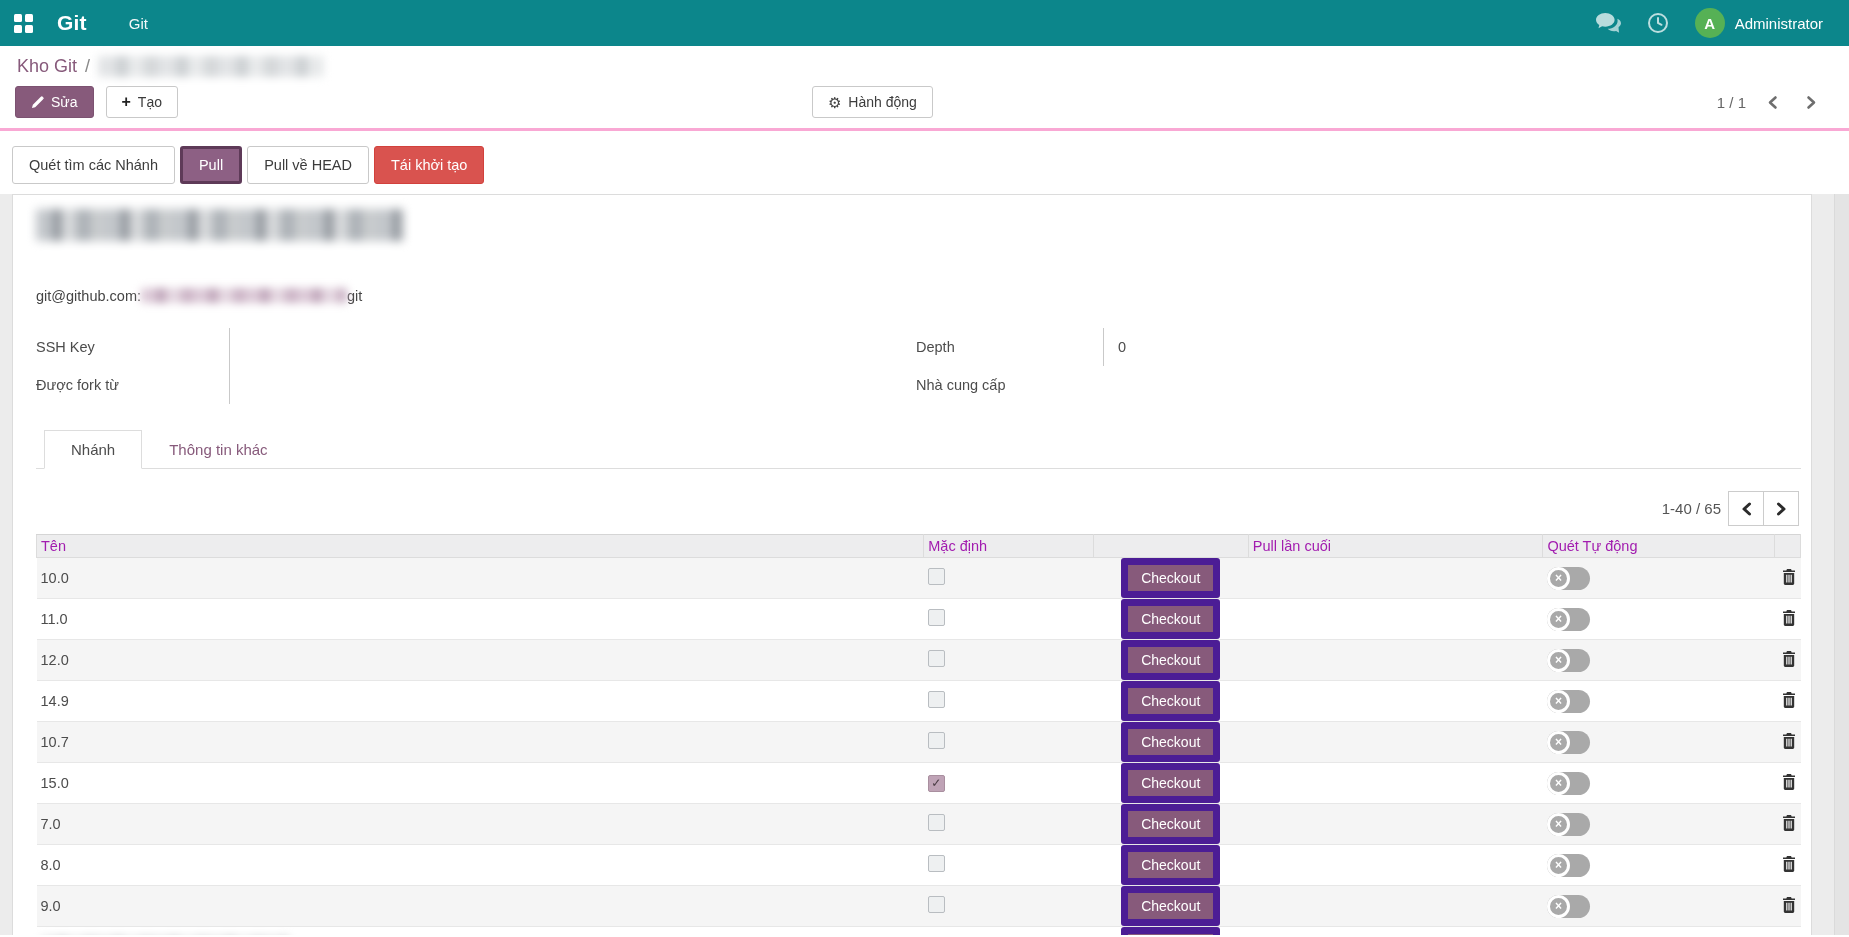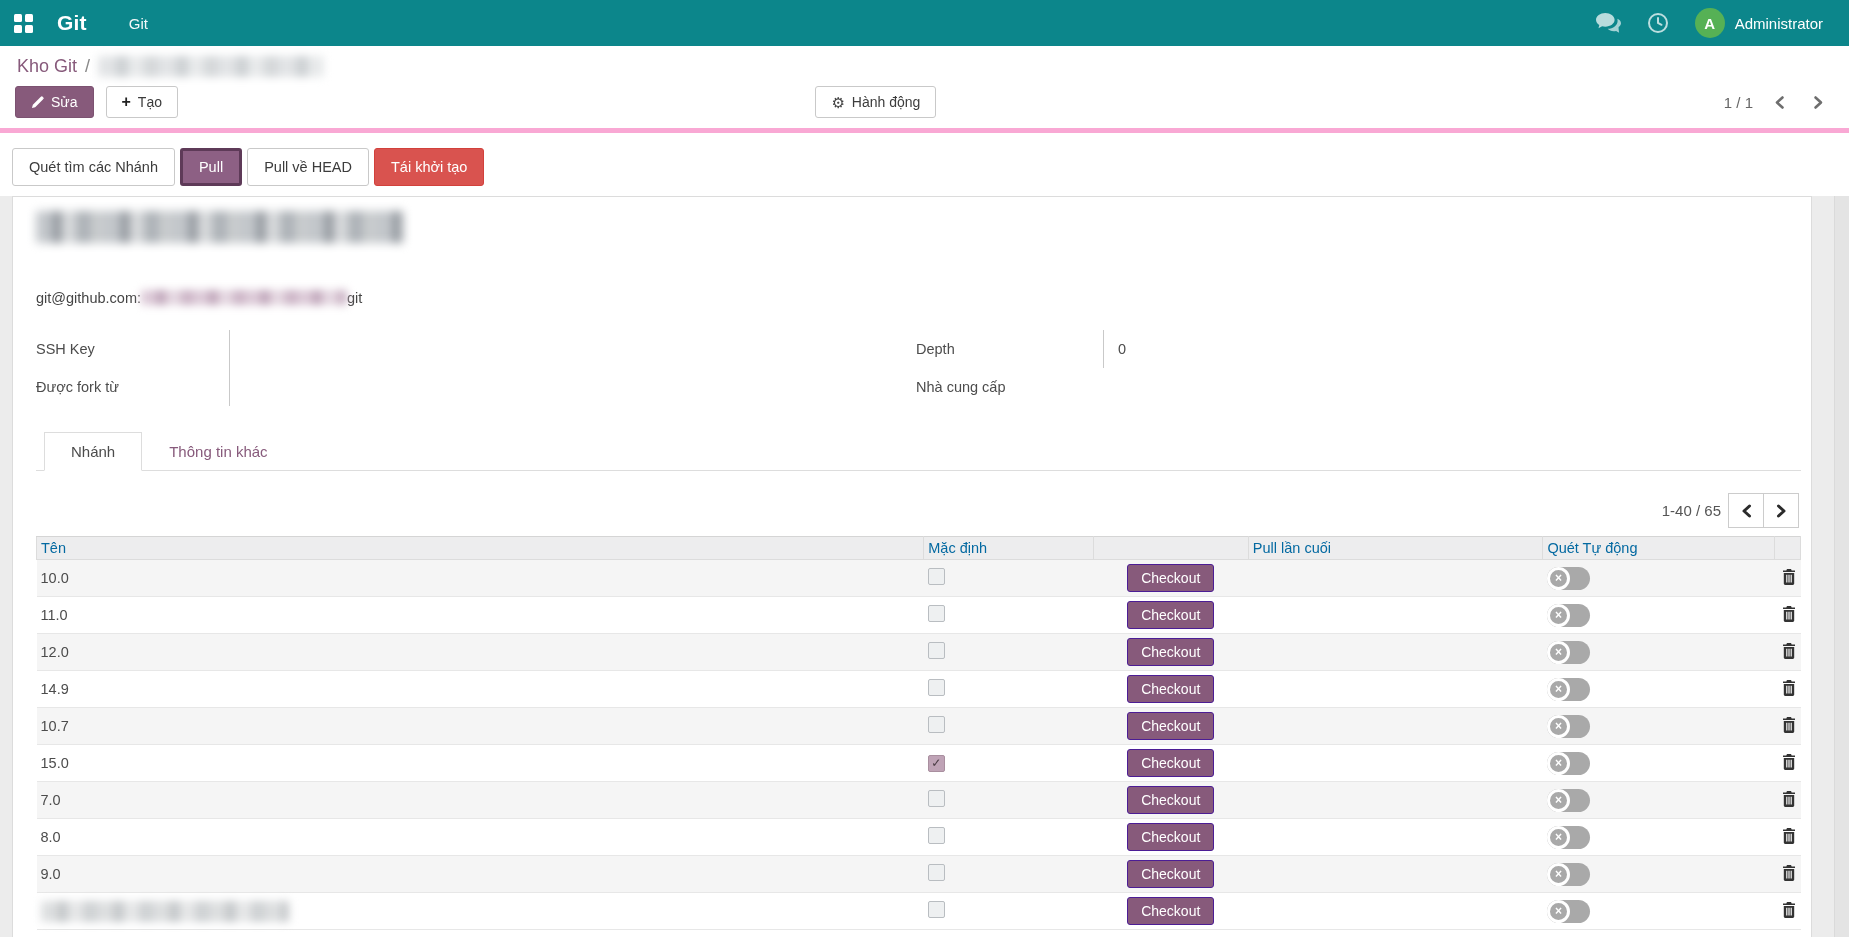--- a/index.html
+++ b/index.html
@@ -12,21 +12,21 @@
   .apps-grid span { background: #fff; border-radius: 1.5px; }
   .brand { font-size: 21px; font-weight: bold; margin-left: 24px; letter-spacing: .2px; }
   .nav-menu-item { font-size: 15px; margin-left: 42px; opacity: .95; cursor: pointer; }
   .nav-right { margin-left: auto; display: flex; align-items: center; gap: 26px; }
   .nav-icon { display: flex; align-items: center; cursor: pointer; }
   .user-block { display: flex; align-items: center; gap: 10px; cursor: pointer; }
   .avatar { width: 30px; height: 30px; border-radius: 50%; background: #56b155; color: #fff; font-size: 15px; font-weight: bold; display: flex; align-items: center; justify-content: center; }
   .user-name { font-size: 15px; }
 
   
-  .control-panel { padding: 10px 18px 10px 15px; border-bottom: 5px solid #f9a8d4; }
+  .control-panel { padding: 10px 25px 10px 15px; border-bottom: 3px solid #f9a8d4; }
   .breadcrumb { font-size: 18px; display: flex; align-items: center; gap: 8px; margin-bottom: 9px; padding-left: 2px; }
   .breadcrumb .crumb-link { color: #875a7b; cursor: pointer; }
   .breadcrumb .sep { color: #888; }
   .cp-buttons { display: flex; align-items: center; }
   .btn { display: inline-flex; align-items: center; gap: 7px; font-size: 14px; padding: 7px 15px; border: 1px solid #c9c9c9; border-radius: 3px; background: #fff; color: #3c3c3c; cursor: pointer; font-family: inherit; }
   .btn-primary { background: #875a7b; border-color: #7c5271; color: #fff; }
   .btn-danger { background: #d9534f; border-color: #d2413c; color: #fff; }
   .cp-left { display: flex; gap: 12px; }
   .cp-center { margin: 0 auto; transform: translateX(-75px); }
   .cp-pager { display: flex; align-items: center; gap: 14px; color: #666; font-size: 15px; }
@@ -75,34 +75,34 @@
 
   
   .table-pager-row { display: flex; justify-content: flex-end; align-items: center; margin-top: 22px; margin-bottom: 8px; padding-right: 2px; }
   .table-pager-value { color: #555; font-size: 15px; margin-right: 7px; }
   .pager-btn-group { display: flex; }
   .pager-btn { width: 36px; height: 35px; background: #fff; border: 1px solid #ccc; display: flex; align-items: center; justify-content: center; cursor: pointer; }
   .pager-btn + .pager-btn { margin-left: -1px; }
 
   
   table.branches { width: 100%; border-collapse: collapse; table-layout: fixed; }
-  table.branches thead th { background: #ededee; border: 1px solid #dcdcdc; border-top-color: #d5d5d5; font-weight: normal; font-size: 14.5px; color: #0369a1; text-align: left; padding: 3px 4px; height: 15px; }
+  table.branches thead th { background: #ededee; border: 1px solid #dcdcdc; border-top-color: #d5d5d5; font-weight: normal; font-size: 14.5px; color: #a21caf; text-align: left; padding: 3px 4px; height: 15px; }
   table.branches td { height: 37px; font-size: 14.5px; color: #4c4c4c; padding: 0 4px; border-top: 1px solid #e7e7e7; }
   table.branches tbody tr:nth-child(odd) { background: #f5f5f5; }
   table.branches tbody tr:last-child td { border-bottom: 1px solid #e7e7e7; }
   .cell-name { padding-left: 4px; cursor: pointer; }
   .cell-default { padding-left: 6px; }
   .cell-checkout { text-align: center; }
   .cell-scan { padding-left: 6px; }
   .cell-trash { text-align: center; }
 
   .odoo-checkbox { width: 17px; height: 17px; border: 1px solid #b9bdc1; background: #eef0f1; border-radius: 2px; display: inline-flex; align-items: center; justify-content: center; font-size: 12px; color: transparent; cursor: pointer; }
   .odoo-checkbox.checked { background: #bfa3b6; border-color: #a98f9f; color: #4a3b44; }
 
-  .checkout-btn { background: #875a7b; border: 1px solid #4c1d95; color: #fff; font-size: 14px; padding: 5px 13px; border-radius: 3px; cursor: pointer; font-family: inherit; }
+  .checkout-btn { background: #875a7b; border: 7px solid #4c1d95; color: #fff; font-size: 14px; padding: 5px 13px; border-radius: 3px; cursor: pointer; font-family: inherit; }
 
   .toggle-off { width: 43px; height: 23px; background: #a9a9a9; border-radius: 12px; display: inline-flex; align-items: center; cursor: pointer; }
   .toggle-knob { width: 23px; height: 23px; border-radius: 50%; background: #a9a9a9; border: 3px solid #fff; color: #fff; font-size: 12px; font-weight: bold; display: flex; align-items: center; justify-content: center; line-height: 1; }
 
   .trash-btn { background: none; border: none; cursor: pointer; padding: 2px 4px; }
 </style>
 </head>
 <body>
 
 <div class="navbar">

